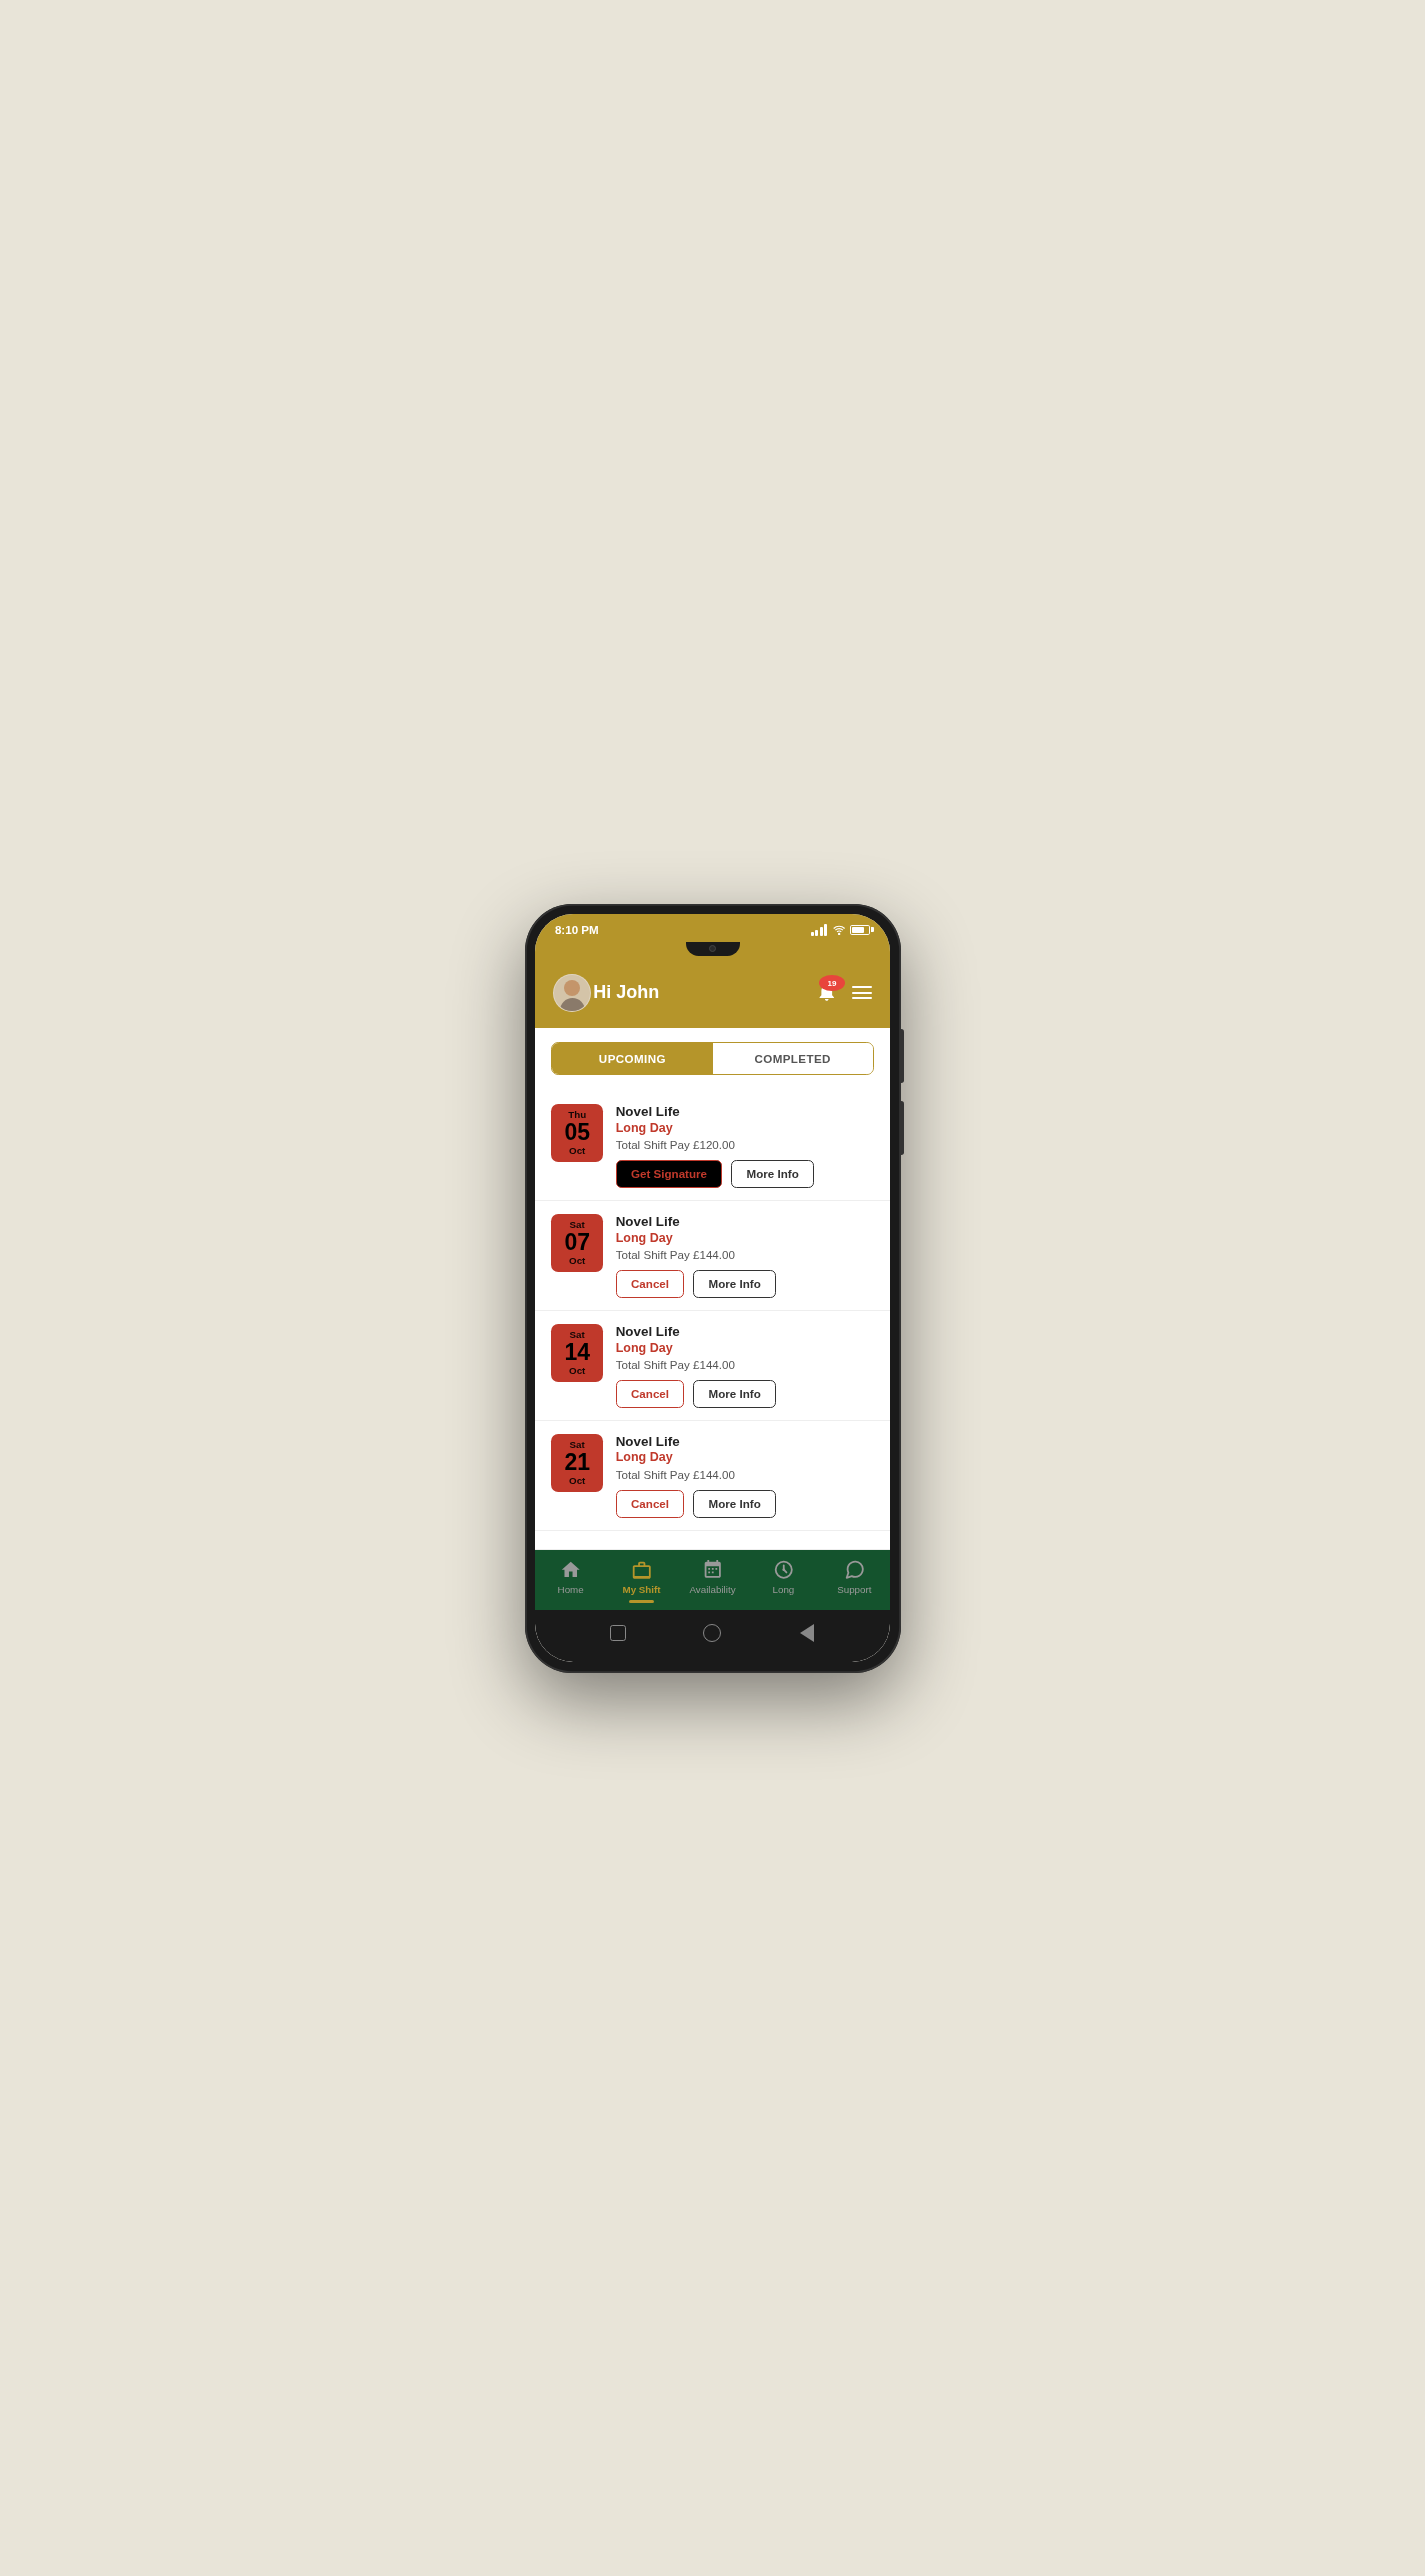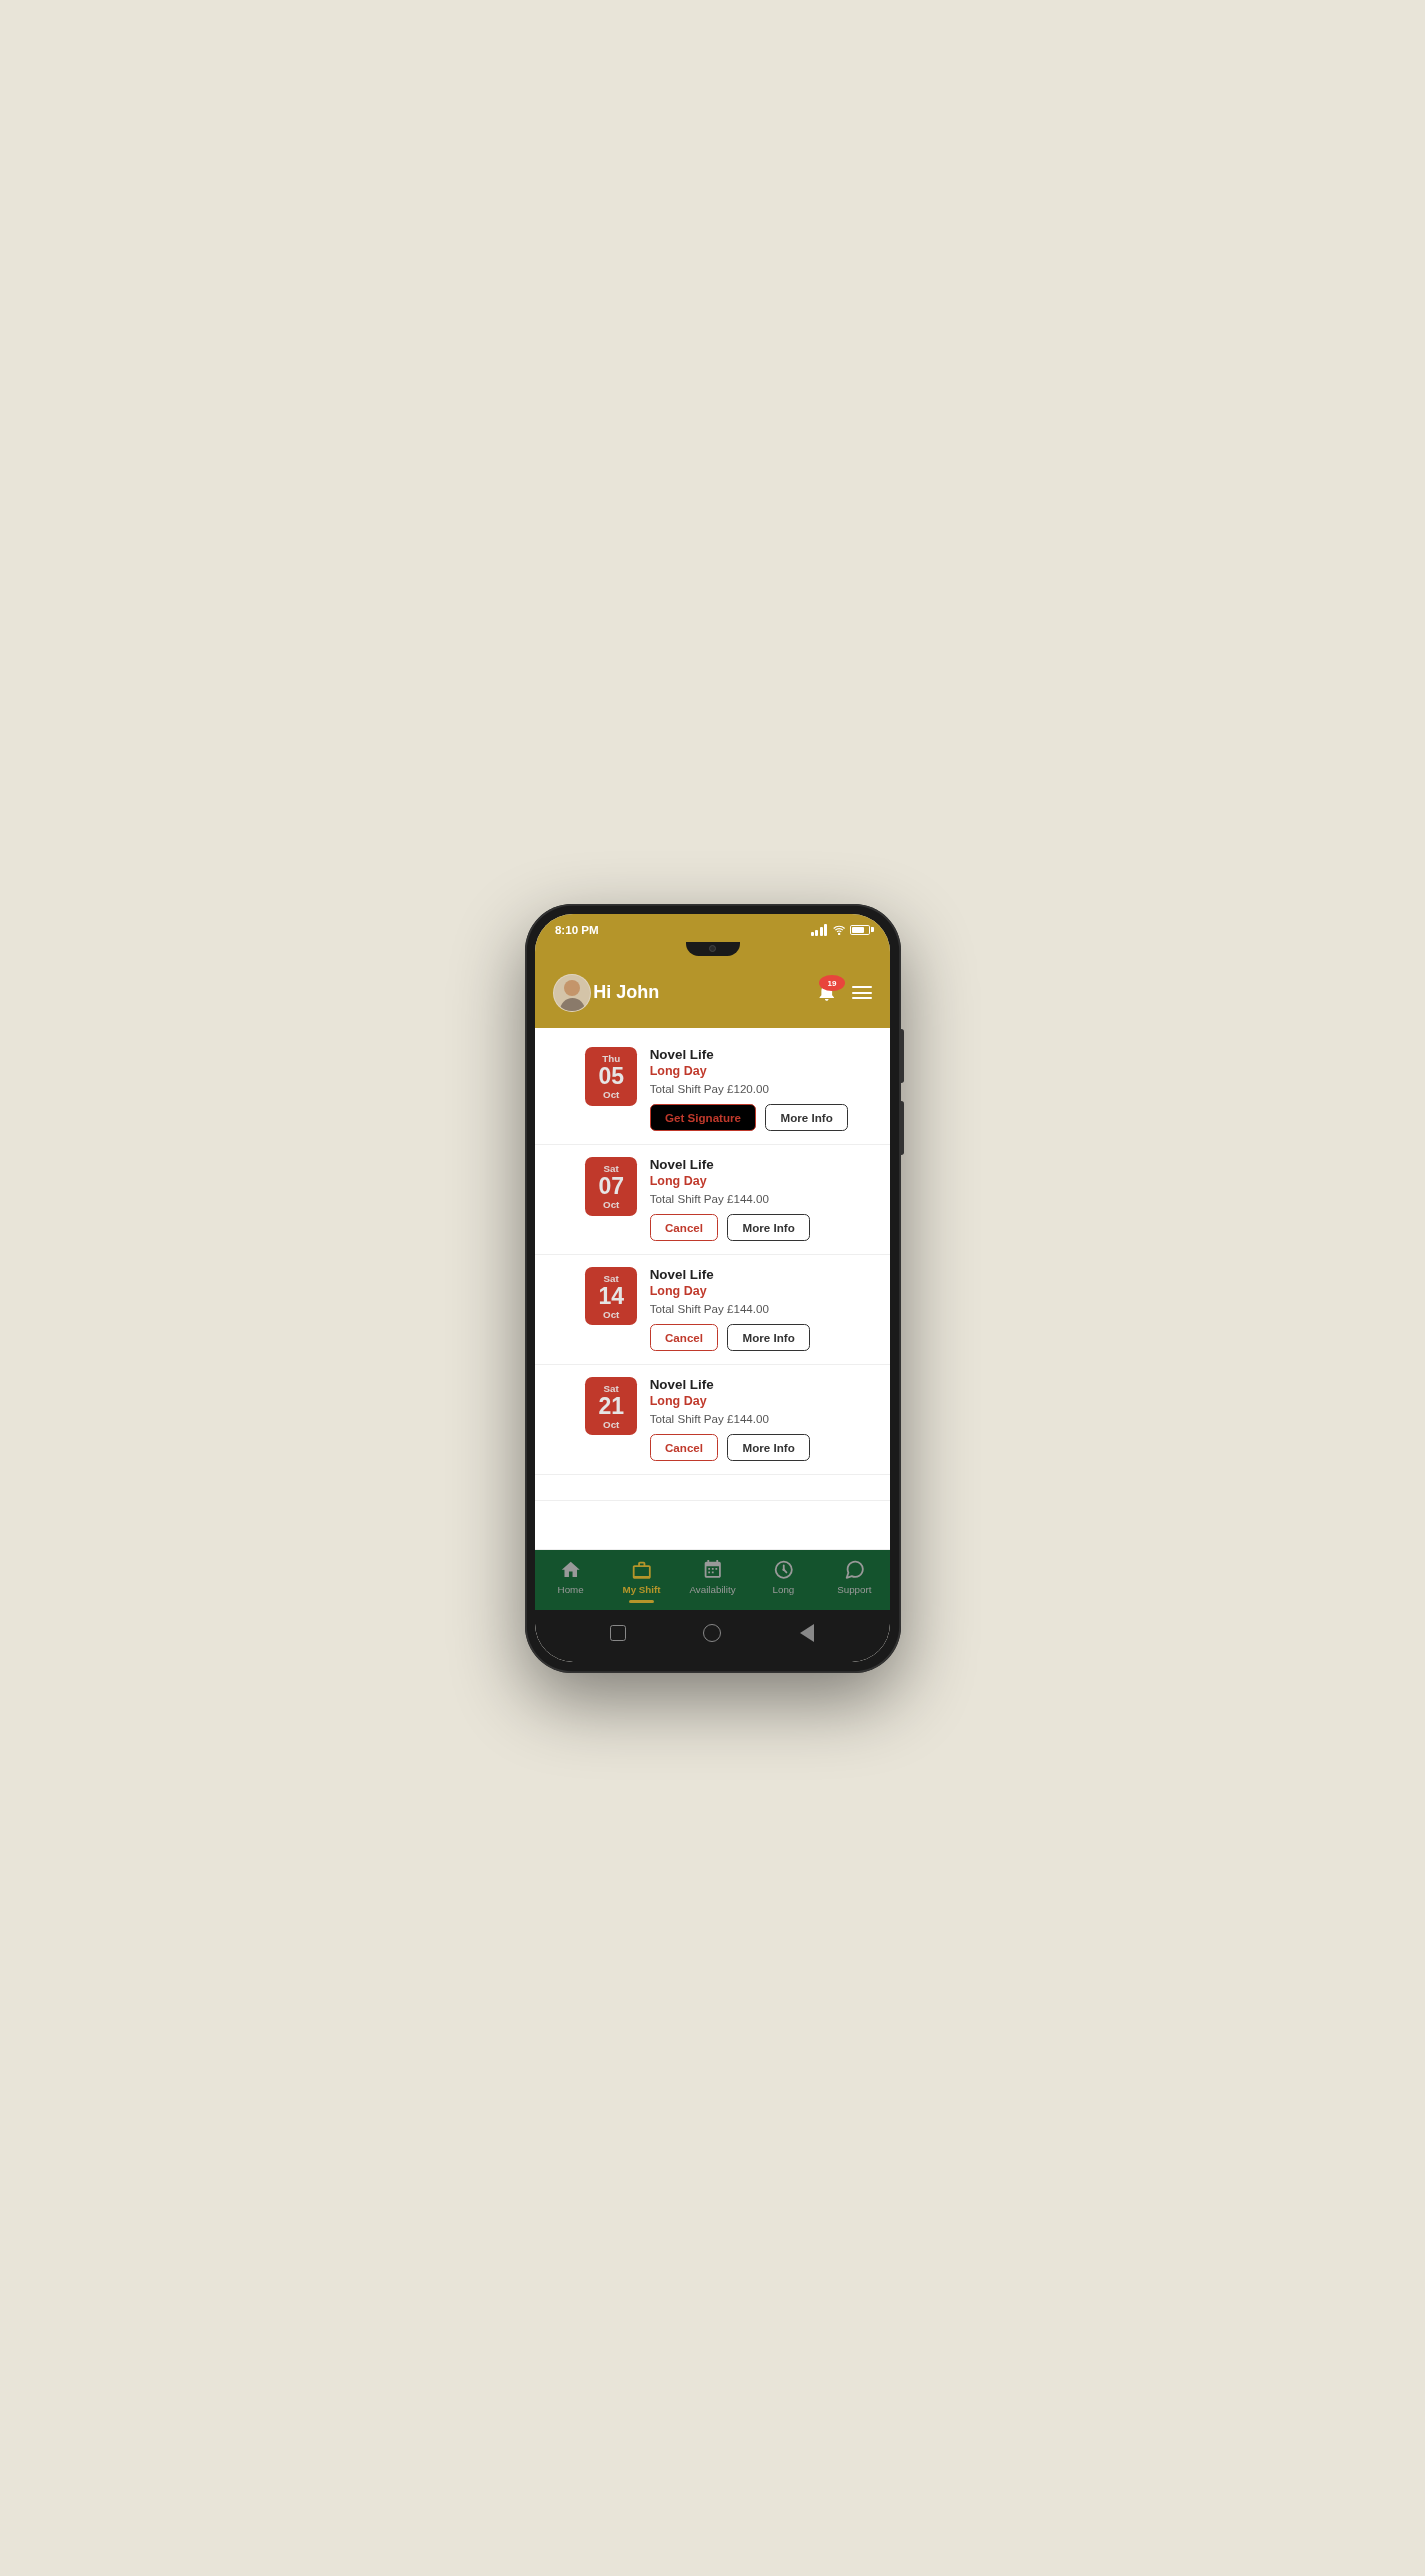--- a/index.html
+++ b/index.html
@@ -284,27 +284,26 @@
     .shift-item {
       display: flex;
       align-items: flex-start;
       padding: 12.5px 16px;
       border-bottom: 0.9px solid #eee;
       gap: 12.5px;
     }
 
     .date-badge {
       background: #c0392b;
-      color: #e5e5e5;
+      color: #000000;
       border-radius: 7.2px;
       min-width: 52px;
       text-align: center;
       padding: 5.4px 7.2px;
       flex-shrink: 0;
-      margin-left: 34px;
     }
 
     .date-day {
       font-size: 9.8px;
       font-weight: 600;
       opacity: 0.9;
     }
 
     .date-num {
       font-size: 23px;
@@ -527,20 +526,26 @@
         <div class="hamburger-icon">
           <div class="hamburger-line"></div>
           <div class="hamburger-line"></div>
           <div class="hamburger-line"></div>
         </div>
       </div>
     </div>
 
     <div class="main-content">
 
+      <div class="tabs-container">
+        <div class="tabs">
+          <div class="tab tab-upcoming">UPCOMING</div>
+          <div class="tab tab-completed">COMPLETED</div>
+        </div>
+      </div>
 
       <div class="shifts-list">
 
         <div class="shift-item">
           <div class="date-badge">
             <div class="date-day">Thu</div>
             <div class="date-num">05</div>
             <div class="date-month">Oct</div>
           </div>
           <div class="shift-info">

